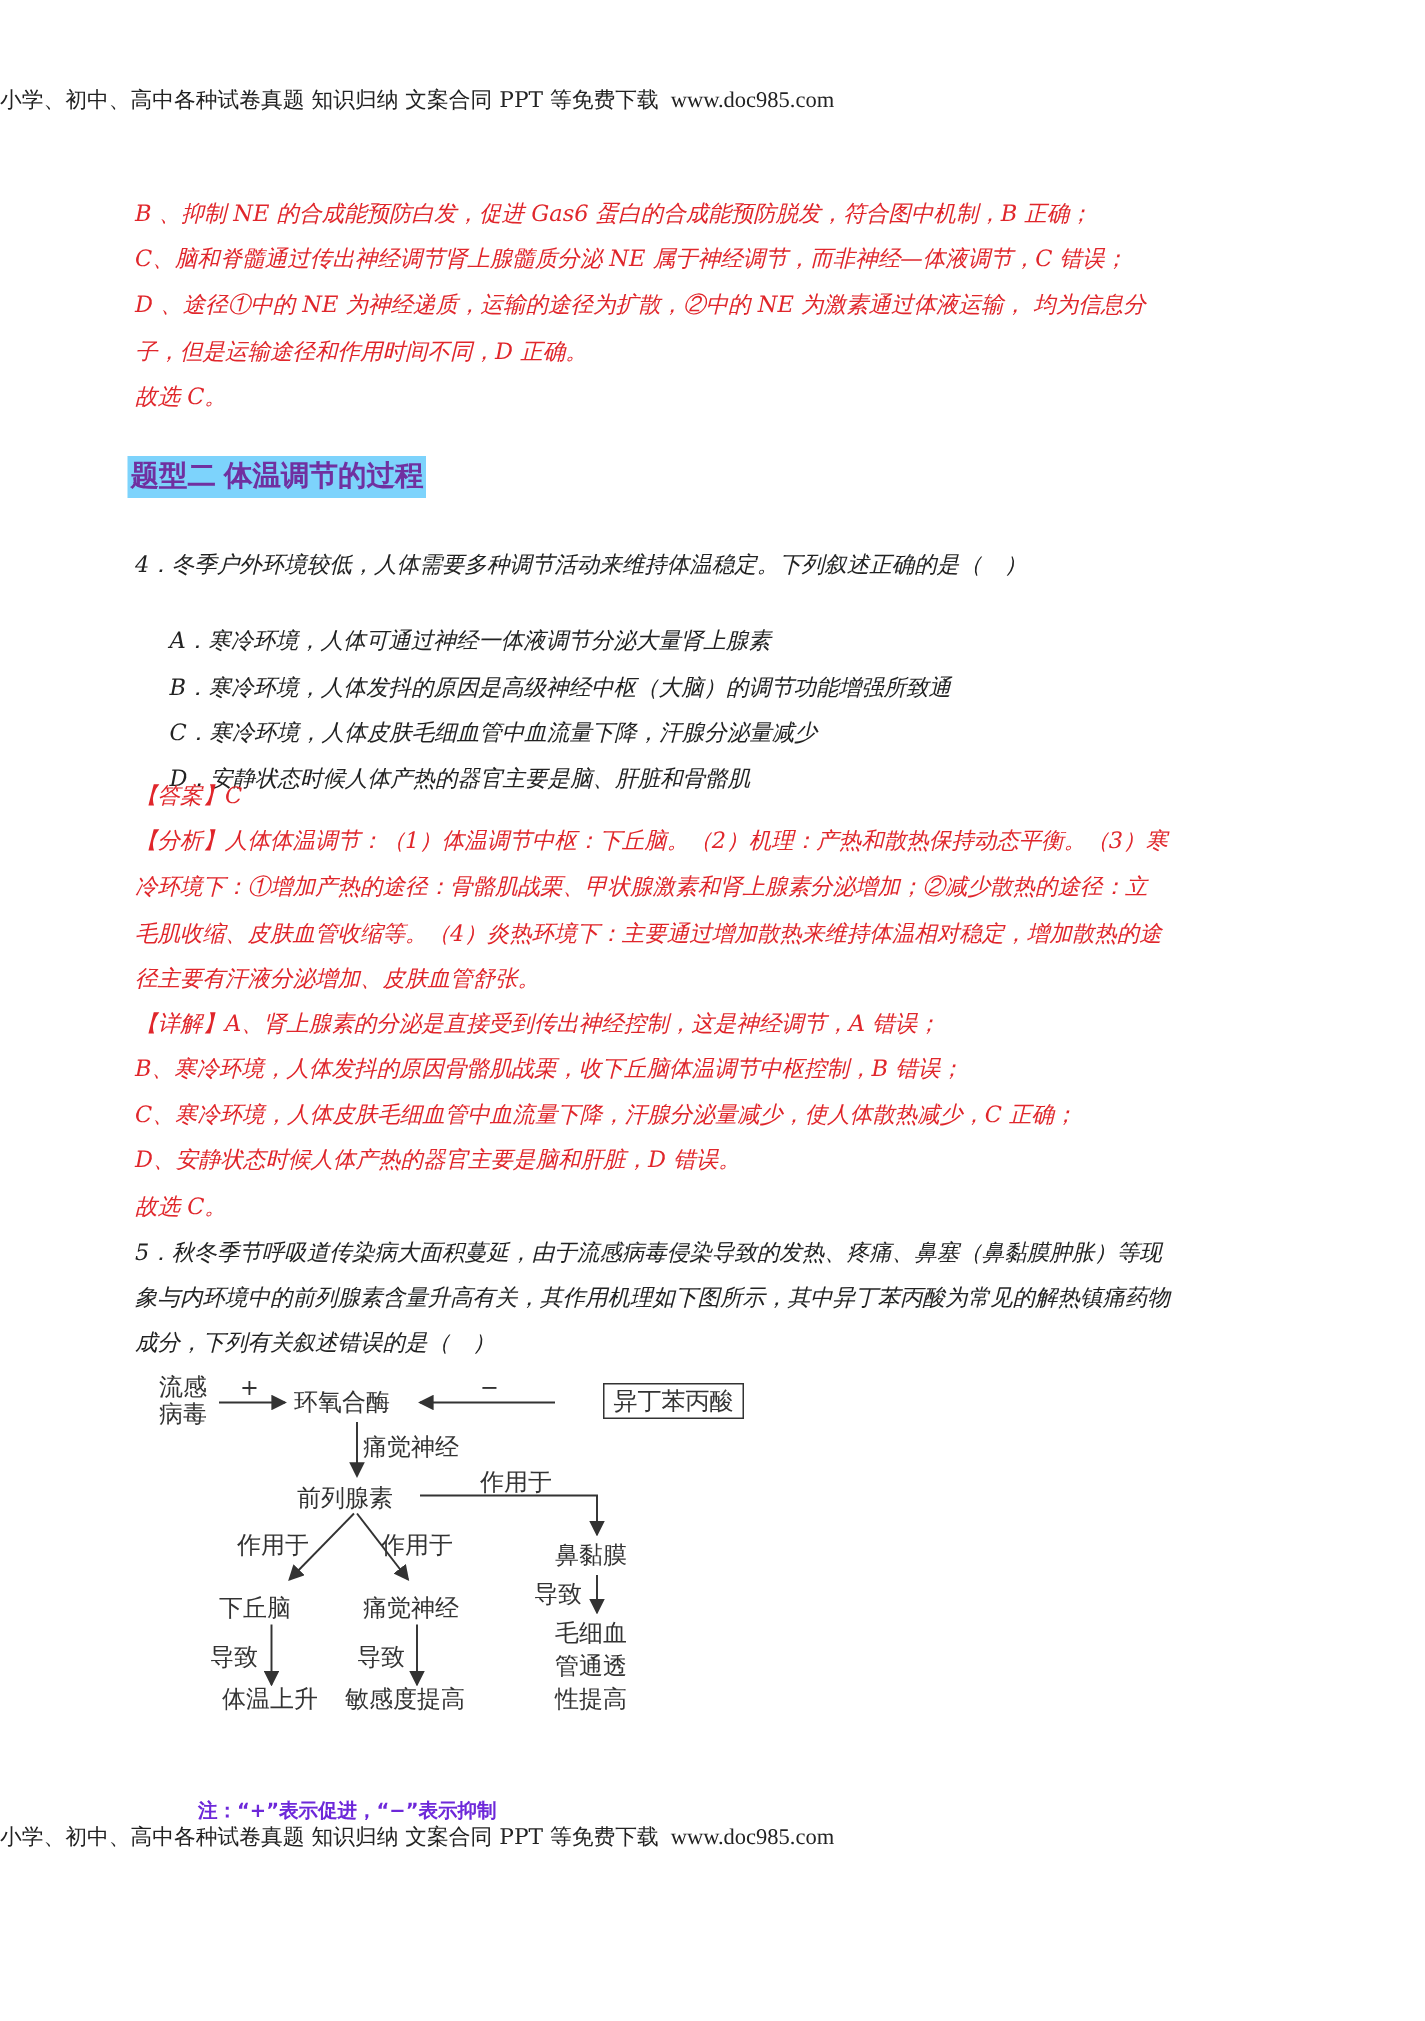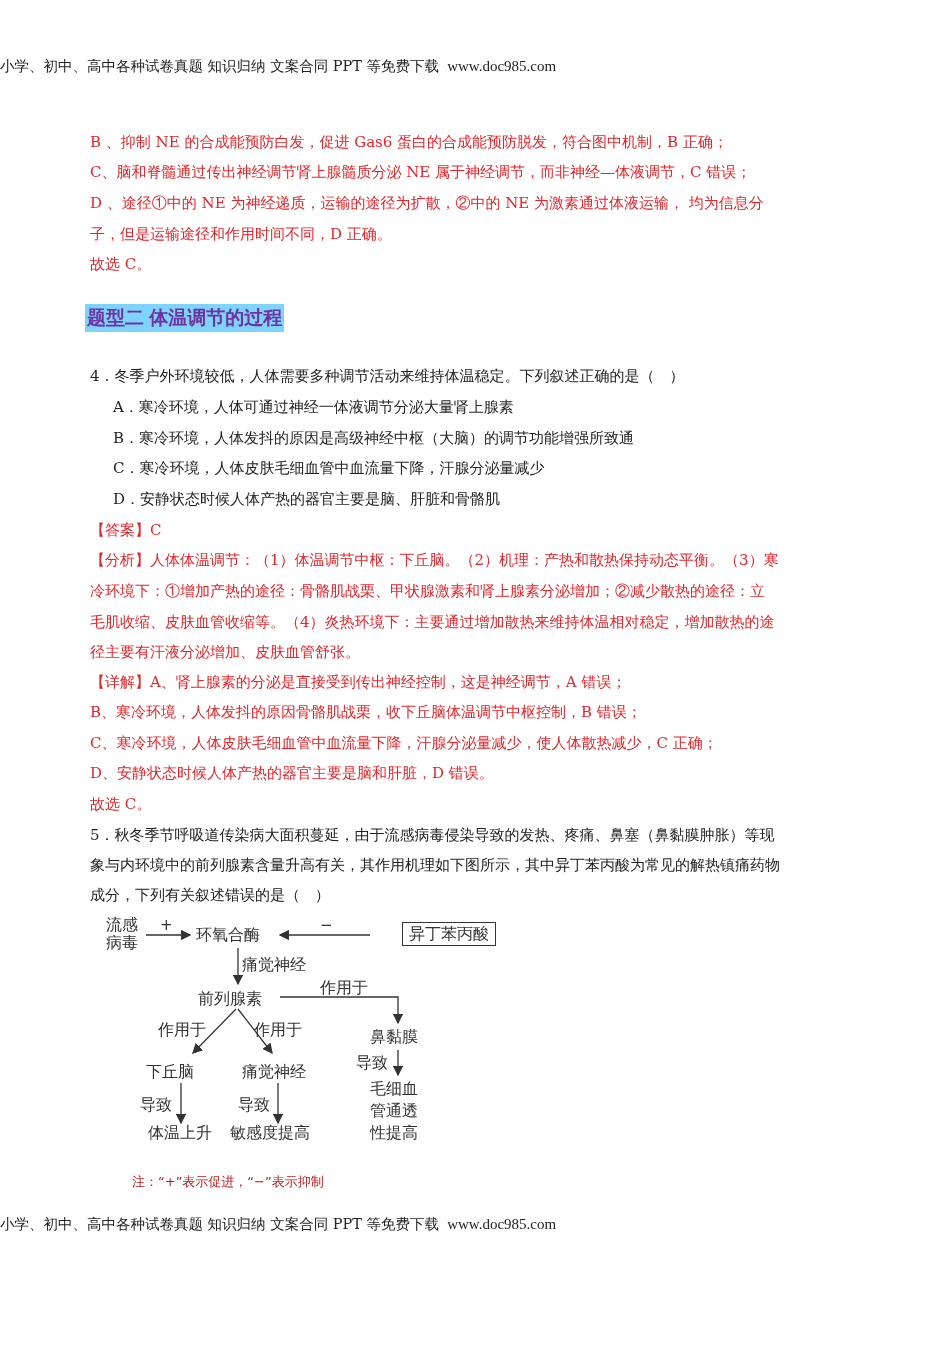--- a/index.html
+++ b/index.html
@@ -3,33 +3,33 @@
   <meta charset="utf-8">
   <style>
     html, body { margin: 0; padding: 0; background: #ffffff; }
     body { width: 950px; height: 1347px; position: relative; overflow: hidden;
            font-family: "DejaVu Serif", "Liberation Serif", serif; color: #222; }
     .page-header, .page-footer { position: absolute; left: 0; width: 950px; text-align: left;
            font-size: 14.5px; color: #222; font-family: "DejaVu Serif", "Liberation Serif", serif; }
     .page-header { top: 57px; }
     .page-footer { top: 1215px; }
     .url { margin-left: 8px; font-family: "Liberation Serif", serif; font-size: 15px; }
-    .line { position: absolute; left: 90px; font-size: 15px; white-space: nowrap; line-height: 20px; }
+    .line { position: absolute; left: 90px; font-size: 15px; white-space: nowrap; line-height: 20px; font-style: italic; }
     .red { color: #e0262b; }
     .black { color: #222; }
-    .opt { left: 113px; }
+    .opt { left: 113px; margin-top: 20px; }
     .section-title { position: absolute; left: 85px; top: 304px; background: #7dd3fc;
            color: #7030a0; font-weight: bold; font-size: 19px; padding: 2px 2px; line-height: 24px;
            font-family: Liberation Sans, sans-serif; }
     .diagram { position: absolute; left: 98px; top: 908px; width: 390px; height: 290px;
            font-family: "DejaVu Sans", "Liberation Sans", sans-serif; color: #333; text-align: right; }
     .dlabel { position: absolute; font-size: 16px; white-space: nowrap; line-height: 18px; }
     .dsmall { font-size: 15px; }
     .boxed { border: 1.5px solid #333; padding: 2px 6px; margin-left: 32px; }
-    .note { position: absolute; left: 132px; top: 1173px; font-size: 13px; font-weight: normal; color: #b91c1c;
+    .note { position: absolute; left: 132px; top: 1198px; font-size: 13px; font-weight: bold; color: #6d28d9;
             font-family: "DejaVu Sans", "Liberation Sans", sans-serif; }
     svg.arrows { position: absolute; left: 0; top: 0; }
   </style>
 </head>
 <body>
 
 <div class="page-header">
   <span>小学、初中、高中各种试卷真题 知识归纳 文案合同 PPT 等免费下载</span><span class="url">www.doc985.com</span>
 </div>
 

